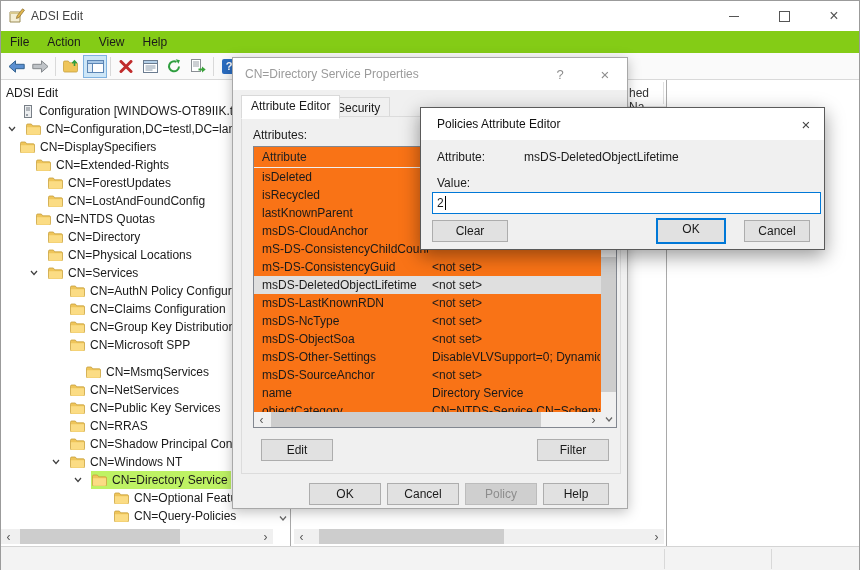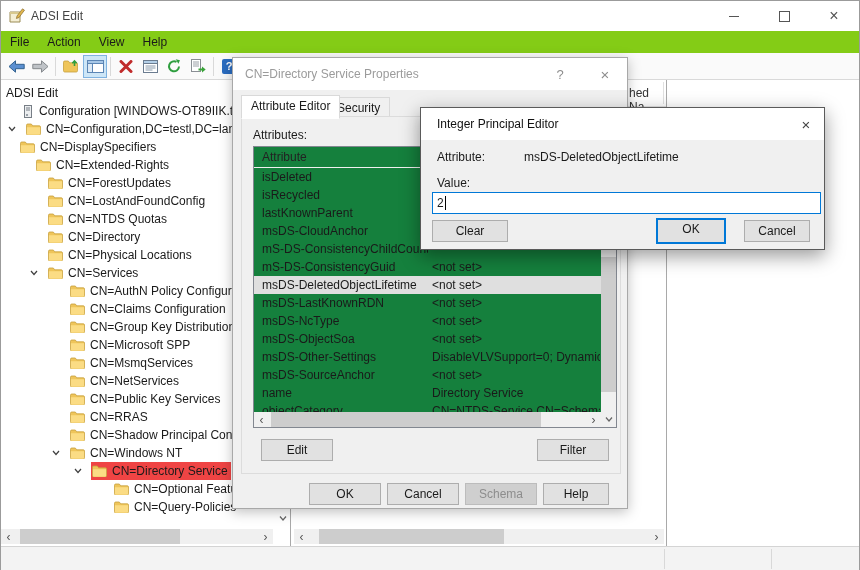--- a/index.html
+++ b/index.html
@@ -21,21 +21,21 @@
   .tbtn.active{background:#cde6f7;border:1px solid #7fb2e0;}
   .tsep{width:1px;height:19px;background:#d9d9d9;margin:0 3px;}
   .help-ico{width:15px;height:15px;background:#2a6cc0;color:#fff;font-weight:bold;font-size:11px;line-height:15px;text-align:center;border-radius:2px;}
   
   .content{position:absolute;left:0;top:79px;width:100%;height:466px;}
   .tree-pane{position:absolute;left:0;top:0;width:290px;height:466px;background:#fff;border-right:1px solid #a9a9a9;box-sizing:border-box;overflow:hidden;}
   #tree{margin:0;padding:4px 0 0 0;}
   .trow{height:18px;line-height:18px;white-space:nowrap;overflow:hidden;width:286px;display:flex;align-items:center;box-sizing:border-box;}
   .tchev{width:18px;display:inline-flex;align-items:center;flex:0 0 18px;}
   .tnode{display:inline-flex;align-items:center;padding:0 3px 0 1px;}
-  .tnode.sel{background:#ef4444;}
+  .tnode.sel{background:#bef264;}
   .ticon{margin-right:5px;display:inline-flex;align-items:center;}
   .tlabel{white-space:nowrap;}
   .center-pane{position:absolute;left:291px;top:0;width:375px;height:466px;background:#fff;border-right:1px solid #a9a9a9;box-sizing:border-box;}
   .col-header{position:absolute;left:0;top:0;width:100%;height:26px;background:#fff;border-bottom:1px solid #e3e3e3;}
   .col-frag{position:absolute;left:337px;top:6px;color:#333;}
   .col-div{position:absolute;left:371px;top:2px;width:1px;height:22px;background:#e0e0e0;}
   .actions-pane{position:absolute;left:666px;top:0;width:194px;height:466px;background:#fff;}
   .actions-header{position:absolute;left:0;top:0;width:100%;height:26px;line-height:26px;font-weight:bold;padding-left:10px;box-sizing:border-box;background:#fff;border-bottom:1px solid #c9c9c9;}
   .collapse-btn{position:absolute;left:166px;top:29px;width:26px;height:26px;background:linear-gradient(#bdd4e7,#9cbcd6);border:1px solid #7fa3c2;box-sizing:border-box;display:flex;align-items:center;justify-content:center;font-size:8px;color:#1a1a1a;}
   .more-arrow{position:absolute;left:177px;top:59px;font-size:10px;color:#222;}
@@ -55,21 +55,21 @@
   .dlg-titlebar{position:absolute;left:0;top:0;width:100%;height:32px;background:#fff;display:flex;align-items:center;}
   .dlg-title{margin-left:12px;}
   .props-dialog .dlg-title{color:#9b9b9b;}
   .dlg-btn{position:absolute;top:0;height:32px;display:flex;align-items:center;justify-content:center;color:#8d8d8d;}
   .props-help{left:310px;width:34px;font-size:13px;}
   .props-close{left:352px;width:40px;font-size:15px;}
   .tab{position:absolute;height:20px;line-height:20px;padding:0 9px;border:1px solid #d9d9d9;background:#f0f0f0;box-sizing:content-box;}
   .tab.active{background:#fff;border-bottom:1px solid #fff;height:22px;z-index:3;}
   .tabpanel{position:absolute;left:8px;top:58px;width:380px;height:358px;border:1px solid #dcdcdc;background:#f0f0f0;box-sizing:border-box;}
   .attrs-label{position:absolute;left:20px;top:70px;}
-  .attr-list{position:absolute;left:20px;top:88px;width:364px;height:282px;background:#15803d;border:1px solid #828790;box-sizing:border-box;overflow:hidden;}
+  .attr-list{position:absolute;left:20px;top:88px;width:364px;height:282px;background:#f97316;border:1px solid #828790;box-sizing:border-box;overflow:hidden;}
   .attr-hdr{height:20px;line-height:20px;border-bottom:1px solid #f0f0f0;position:relative;}
   .attr-hdr span{position:absolute;top:0;color:#222;}
   .attr-row{height:18px;line-height:18px;position:relative;white-space:nowrap;}
   .attr-row.sel{background:#dfdfdf;}
   .a-name{position:absolute;left:8px;width:166px;overflow:hidden;}
   .a-val{position:absolute;left:178px;width:168px;overflow:hidden;}
   .vscroll{position:absolute;right:0;top:20px;width:15px;height:245px;background:#f0f0f0;}
   .vthumb{position:absolute;left:0;top:90px;width:15px;height:135px;background:#cdcdcd;}
   .vchev{position:absolute;right:0;top:265px;width:15px;height:15px;display:flex;align-items:center;justify-content:center;background:#f0f0f0;}
   .vchev-up{position:absolute;right:0;top:20px;width:15px;height:15px;display:flex;align-items:center;justify-content:center;background:#f0f0f0;}
@@ -263,21 +263,21 @@
             <span class="tnode">
               <span class="ticon">
                 <svg width="15" height="12" viewBox="0 0 15 12">
                   <path d="M.5 2.2C.5 1.5 1 1 1.7 1h3.6l1.4 1.8h6.6c.7 0 1.2.5 1.2 1.1v6.9c0 .7-.5 1.2-1.2 1.2H1.7C1 12 .5 11.5.5 10.8z" fill="#efc55a" stroke="#c79f3d" stroke-width=".8"></path>
                   <path d="M.9 4.2h13.2v6.6c0 .5-.4.9-.9.9H1.8c-.5 0-.9-.4-.9-.9z" fill="#fbdc84"></path>
                 </svg>
               </span>
               <span class="tlabel">CN=LostAndFoundConfig</span>
             </span>
           </div>
-          <div class="trow" style="padding-left: 28px;">
+          <div class="trow" style="padding-left: 16px;">
             <span class="tchev"></span>
             <span class="tnode">
               <span class="ticon">
                 <svg width="15" height="12" viewBox="0 0 15 12">
                   <path d="M.5 2.2C.5 1.5 1 1 1.7 1h3.6l1.4 1.8h6.6c.7 0 1.2.5 1.2 1.1v6.9c0 .7-.5 1.2-1.2 1.2H1.7C1 12 .5 11.5.5 10.8z" fill="#efc55a" stroke="#c79f3d" stroke-width=".8"></path>
                   <path d="M.9 4.2h13.2v6.6c0 .5-.4.9-.9.9H1.8c-.5 0-.9-.4-.9-.9z" fill="#fbdc84"></path>
                 </svg>
               </span>
               <span class="tlabel">CN=NTDS Quotas</span>
             </span>
@@ -363,21 +363,21 @@
             <span class="tnode">
               <span class="ticon">
                 <svg width="15" height="12" viewBox="0 0 15 12">
                   <path d="M.5 2.2C.5 1.5 1 1 1.7 1h3.6l1.4 1.8h6.6c.7 0 1.2.5 1.2 1.1v6.9c0 .7-.5 1.2-1.2 1.2H1.7C1 12 .5 11.5.5 10.8z" fill="#efc55a" stroke="#c79f3d" stroke-width=".8"></path>
                   <path d="M.9 4.2h13.2v6.6c0 .5-.4.9-.9.9H1.8c-.5 0-.9-.4-.9-.9z" fill="#fbdc84"></path>
                 </svg>
               </span>
               <span class="tlabel">CN=Microsoft SPP</span>
             </span>
           </div>
-          <div class="trow" style="padding-left: 50px;">
+          <div class="trow" style="padding-left: 66px; margin-top: 9px;">
             <span class="tchev"></span>
             <span class="tnode">
               <span class="ticon">
                 <svg width="15" height="12" viewBox="0 0 15 12">
                   <path d="M.5 2.2C.5 1.5 1 1 1.7 1h3.6l1.4 1.8h6.6c.7 0 1.2.5 1.2 1.1v6.9c0 .7-.5 1.2-1.2 1.2H1.7C1 12 .5 11.5.5 10.8z" fill="#efc55a" stroke="#c79f3d" stroke-width=".8"></path>
                   <path d="M.9 4.2h13.2v6.6c0 .5-.4.9-.9.9H1.8c-.5 0-.9-.4-.9-.9z" fill="#fbdc84"></path>
                 </svg>
               </span>
               <span class="tlabel">CN=MsmqServices</span>
             </span>
@@ -625,27 +625,27 @@
       <div class="sarrow">‹</div>
       <div class="sthumb" style="width:270px;margin-left:2px;"></div>
       <div class="sarrow" style="margin-left:auto;">›</div>
     </div>
   </div>
 
   <div class="btn edit-btn">Edit</div>
   <div class="btn filter-btn">Filter</div>
   <div class="btn p-ok">OK</div>
   <div class="btn p-cancel">Cancel</div>
-  <div class="btn p-apply disabled">Schema</div>
+  <div class="btn p-apply disabled">Policy</div>
   <div class="btn p-help">Help</div>
 </div>
 
 <div class="dialog int-dialog">
   <div class="dlg-titlebar">
-    <span class="dlg-title">Integer Principal Editor</span>
+    <span class="dlg-title">Policies Attribute Editor</span>
   </div>
   <div class="dlg-btn int-close">×</div>
 
   <div class="int-attr-label">Attribute:</div>
   <div class="int-attr-value">msDS-DeletedObjectLifetime</div>
   <div class="int-value-label">Value:</div>
 
   <div class="textbox">
     <span>2</span>
     <span class="caret"></span>

